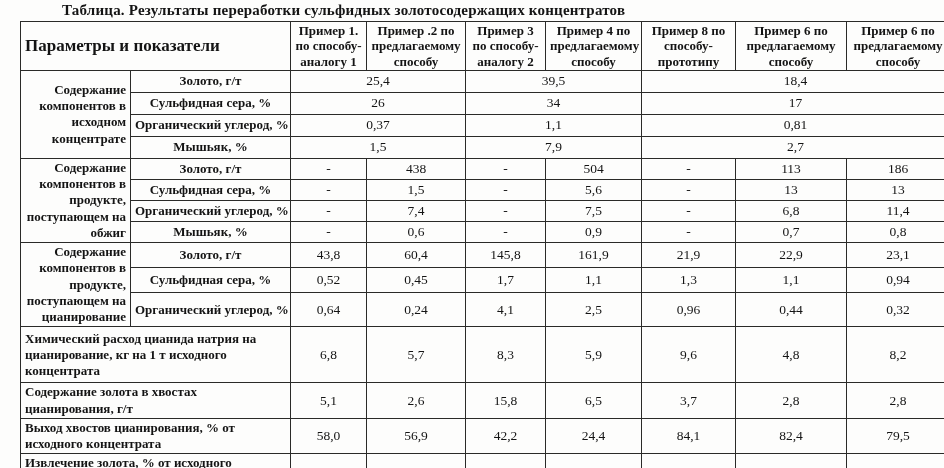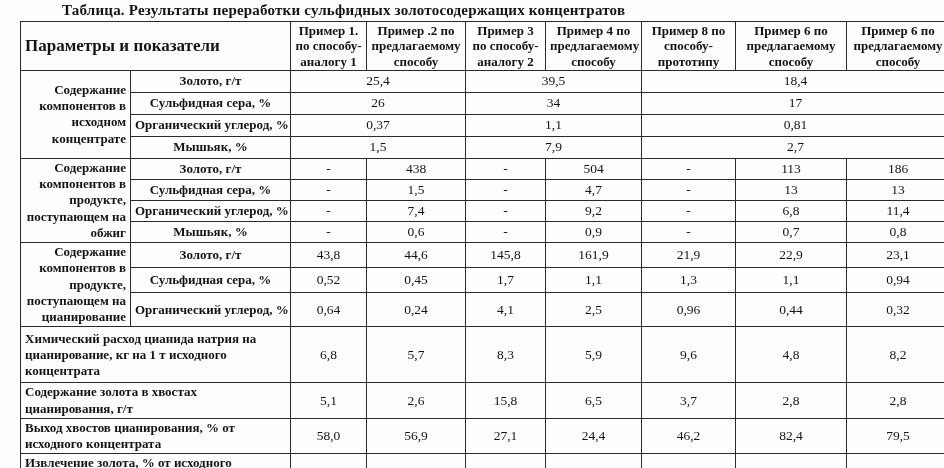--- a/index.html
+++ b/index.html
@@ -128,51 +128,51 @@
       <td class="val">504</td>
       <td class="val">-</td>
       <td class="val">113</td>
       <td class="val">186</td>
     </tr>
     <tr class="r-g2">
       <td class="param">Сульфидная сера, %</td>
       <td class="val">-</td>
       <td class="val">1,5</td>
       <td class="val">-</td>
-      <td class="val">4,7</td>
+      <td class="val">5,6</td>
       <td class="val">-</td>
       <td class="val">13</td>
       <td class="val">13</td>
     </tr>
     <tr class="r-g2">
       <td class="param">Органический углерод, %</td>
       <td class="val">-</td>
       <td class="val">7,4</td>
       <td class="val">-</td>
-      <td class="val">9,2</td>
+      <td class="val">7,5</td>
       <td class="val">-</td>
       <td class="val">6,8</td>
       <td class="val">11,4</td>
     </tr>
     <tr class="r-g2">
       <td class="param">Мышьяк, %</td>
       <td class="val">-</td>
       <td class="val">0,6</td>
       <td class="val">-</td>
       <td class="val">0,9</td>
       <td class="val">-</td>
       <td class="val">0,7</td>
       <td class="val">0,8</td>
     </tr>
 
     <tr class="r-g3a">
       <td class="glabel" rowspan="3">Содержание компонентов в продукте, поступающем на цианирование</td>
       <td class="param">Золото, г/т</td>
       <td class="val">43,8</td>
-      <td class="val">44,6</td>
+      <td class="val">60,4</td>
       <td class="val">145,8</td>
       <td class="val">161,9</td>
       <td class="val">21,9</td>
       <td class="val">22,9</td>
       <td class="val">23,1</td>
     </tr>
     <tr class="r-g3a">
       <td class="param">Сульфидная сера, %</td>
       <td class="val">0,52</td>
       <td class="val">0,45</td>
@@ -210,23 +210,23 @@
       <td class="val">15,8</td>
       <td class="val">6,5</td>
       <td class="val">3,7</td>
       <td class="val">2,8</td>
       <td class="val">2,8</td>
     </tr>
     <tr class="r-s2">
       <td class="plabel" colspan="2">Выход хвостов цианирования, % от исходного концентрата</td>
       <td class="val">58,0</td>
       <td class="val">56,9</td>
-      <td class="val">27,1</td>
+      <td class="val">42,2</td>
       <td class="val">24,4</td>
-      <td class="val">46,2</td>
+      <td class="val">84,1</td>
       <td class="val">82,4</td>
       <td class="val">79,5</td>
     </tr>
     <tr class="r-s3">
       <td class="plabel" colspan="2">Извлечение золота, % от исходного концентрата</td>
       <td class="val">88,4</td>
       <td class="val">94,2</td>
       <td class="val">89,2</td>
       <td class="val">96,0</td>
       <td class="val">83,1</td>

